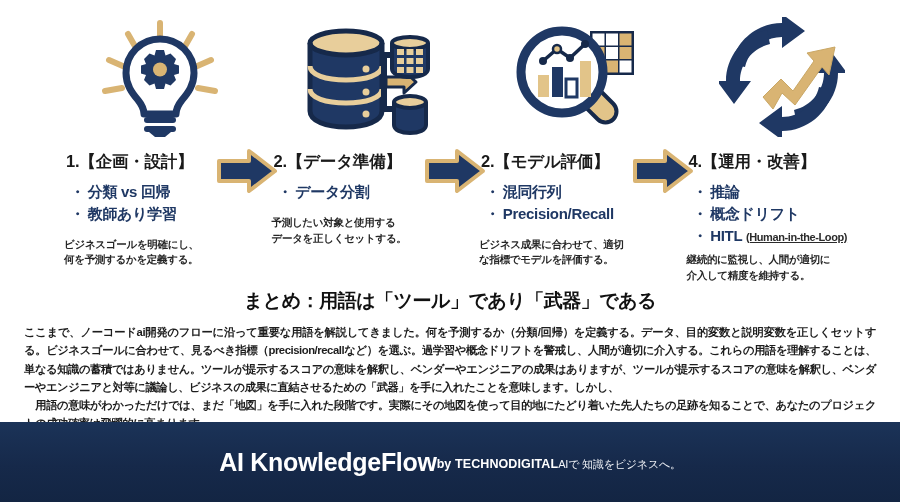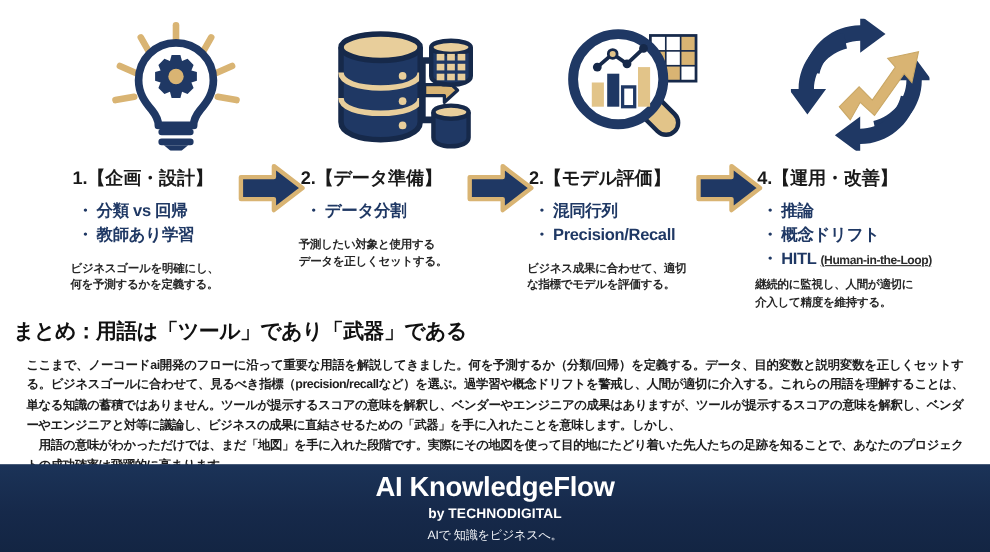--- a/index.html
+++ b/index.html
@@ -102,21 +102,21 @@
   
   .summary-wrap {
     position: absolute;
     left: 0;
     top: 288px;
     width: 900px;
     padding: 0 12px;
     box-sizing: border-box;
   }
   .summary-title {
-    text-align: left;
+    text-align: center;
     font-size: 19px;
     font-weight: bold;
     color: #111111;
     letter-spacing: -0.5px;
     margin-bottom: 9px;
   }
   .summary-body {
     font-size: 11.3px;
     font-weight: bold;
     color: #1d1d1d;
@@ -131,21 +131,21 @@
   
   .footer {
     position: absolute;
     left: 0;
     top: 422px;
     width: 900px;
     height: 80px;
     background: linear-gradient(180deg, #1b3358 0%, #16294a 55%, #132543 100%);
     color: #ffffff;
     display: flex;
-    flex-direction: column;
+    flex-direction: row;
     align-items: center;
     justify-content: center;
   }
   .footer-brand {
     font-size: 25px;
     font-weight: bold;
     letter-spacing: -0.3px;
     line-height: 1.05;
   }
   .footer-by {

